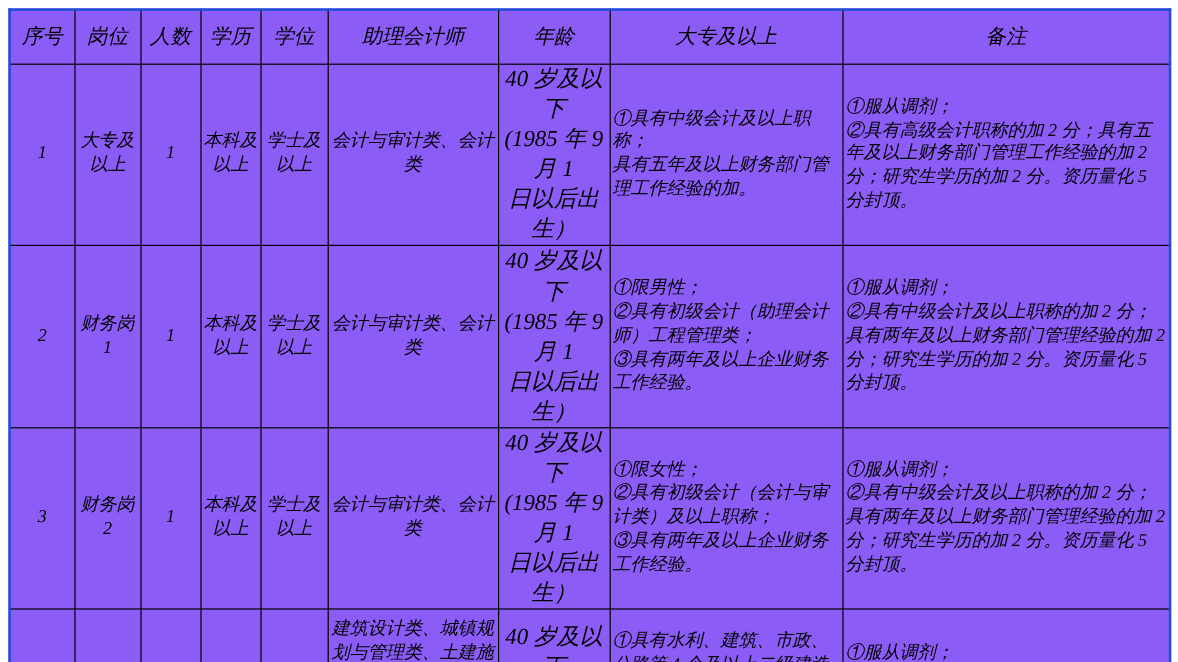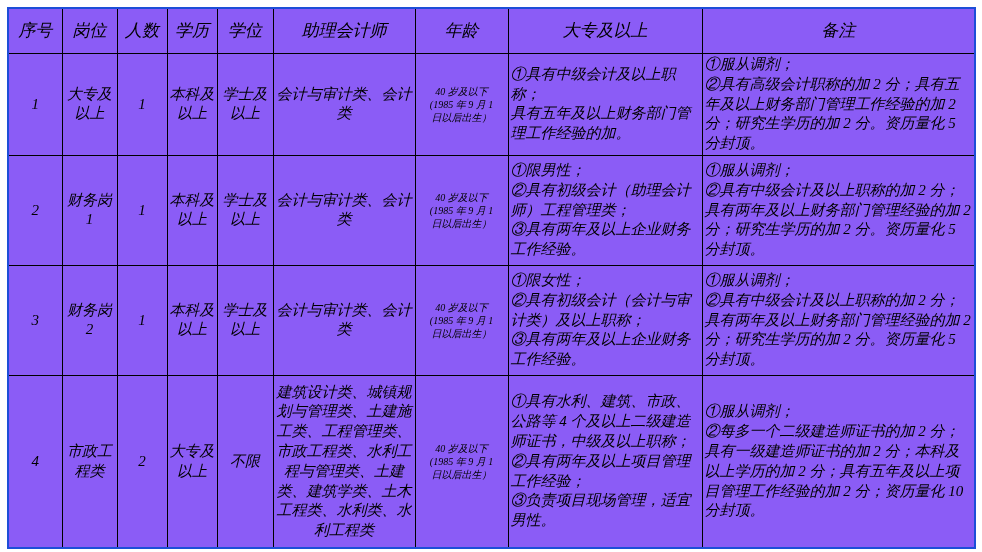--- a/index.html
+++ b/index.html
@@ -37,21 +37,21 @@
   .doc-table th {
     font-size: 17px;
     height: 42px;
   }
   .doc-table tr.r1 { height: 100px; }
   .doc-table tr.r2 { height: 110px; }
   .doc-table tr.r3 { height: 110px; }
   .doc-table tr.r4 { height: 173px; }
   .doc-table td.left { text-align: left; }
   .doc-table td.pre  { white-space: pre-line; }
-  .doc-table td.age  { font-size: 10px; padding: 0; }
+  .doc-table td.age  { font-size: 19px; padding: 0; }
 </style>
 </head>
 <body>
 
 <table class="doc-table">
   <colgroup>
     <col style="width:54px">
     <col style="width:55px">
     <col style="width:50px">
     <col style="width:50px">

